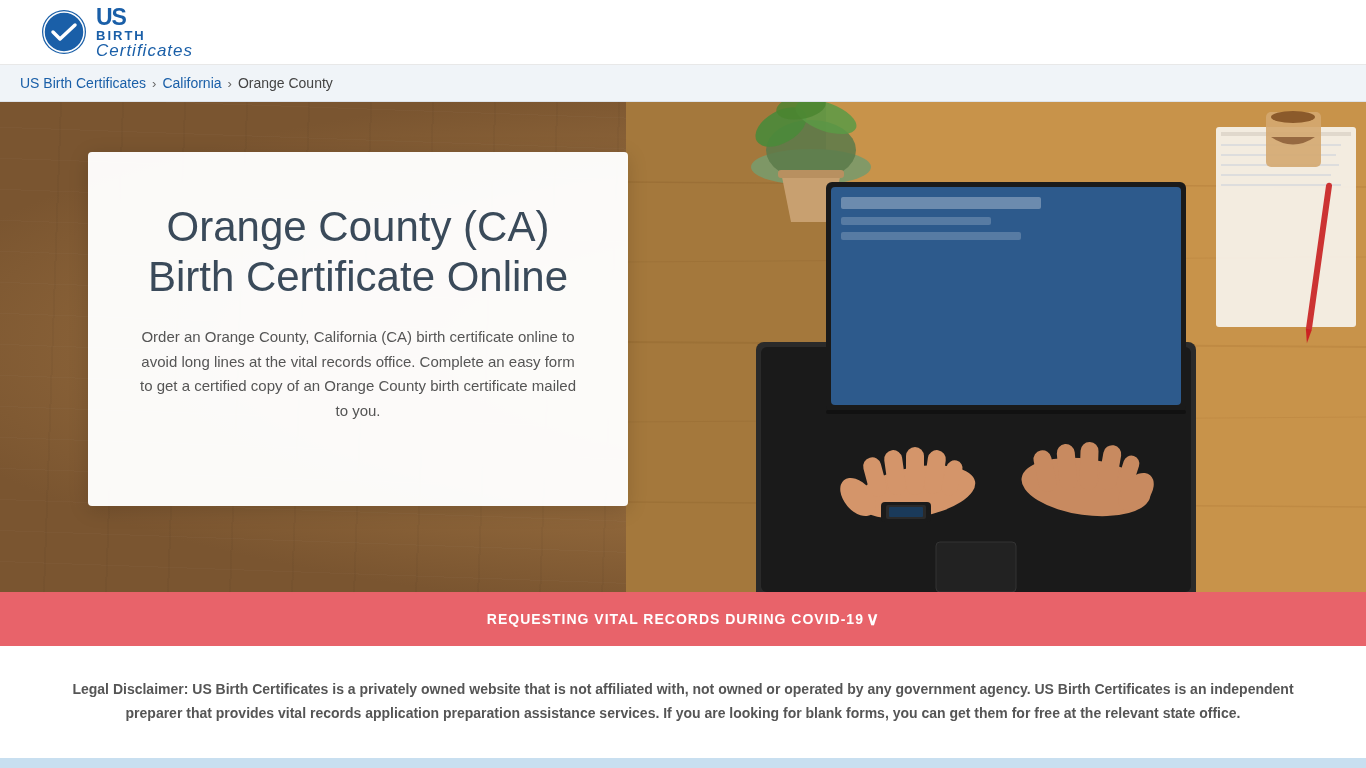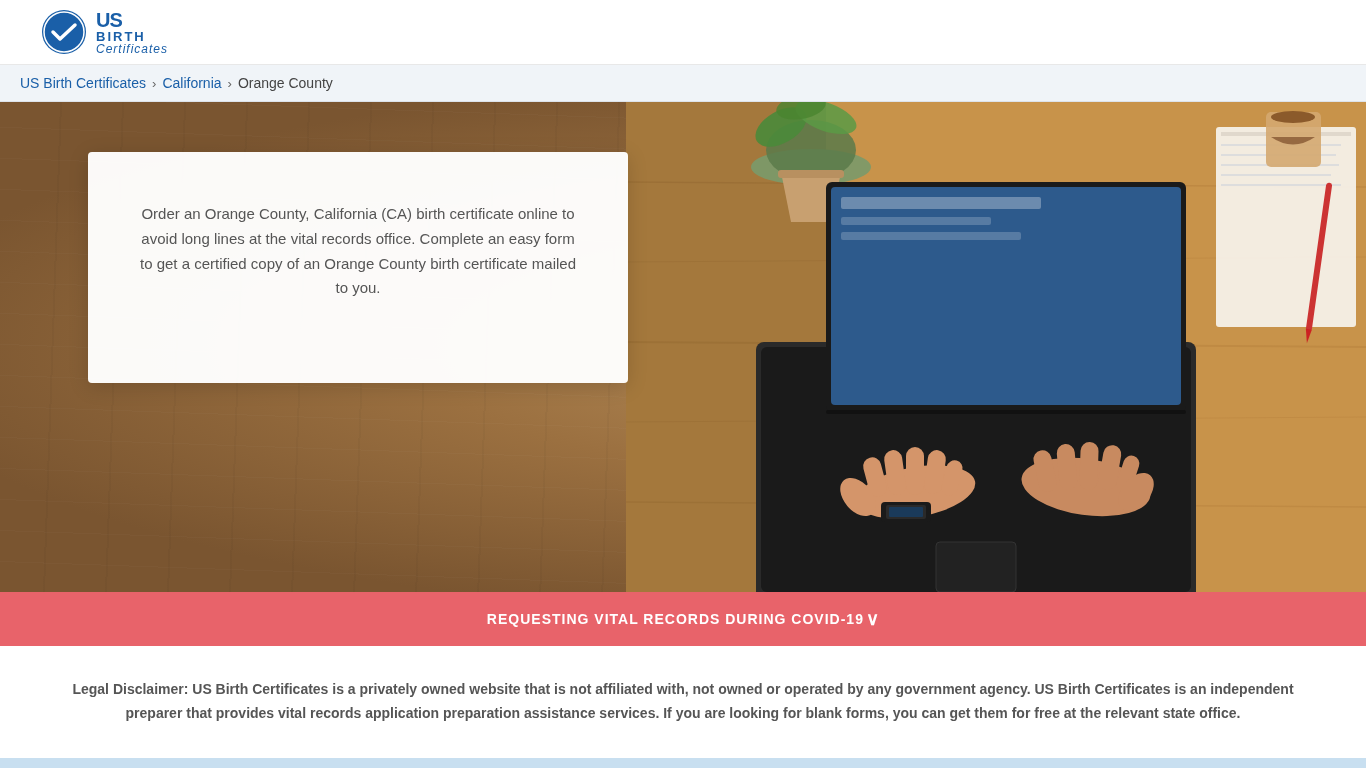--- a/index.html
+++ b/index.html
@@ -24,34 +24,34 @@
     .logo-icon {
       width: 48px;
       height: 48px;
     }
     .logo-text {
       display: flex;
       flex-direction: column;
       line-height: 1;
     }
     .logo-us {
-      font-size: 20px;
+      font-size: 23px;
       font-weight: 900;
       color: #1a5fa8;
       letter-spacing: -1px;
     }
     .logo-birth {
       font-size: 13px;
       font-weight: 700;
       color: #1a5fa8;
       letter-spacing: 2px;
       text-transform: uppercase;
     }
     .logo-certs {
-      font-size: 12px;
+      font-size: 17px;
       color: #1a5fa8;
       letter-spacing: 1px;
       font-style: italic;
     }
 
     .nav {
       display: flex;
       align-items: center;
       gap: 32px;
     }
@@ -339,20 +339,21 @@
     <rect x="410" y="348" width="18" height="42" rx="9" fill="#c88a60" transform="rotate(-12 419 369)"></rect>
     <rect x="432" y="342" width="18" height="46" rx="9" fill="#c88a60" transform="rotate(-5 441 365)"></rect>
     <rect x="454" y="340" width="18" height="48" rx="9" fill="#c88a60" transform="rotate(2 463 364)"></rect>
     <rect x="475" y="343" width="18" height="45" rx="9" fill="#c88a60" transform="rotate(10 484 365)"></rect>
     <rect x="494" y="353" width="16" height="38" rx="8" fill="#c88a60" transform="rotate(18 502 372)"></rect>
 
     <ellipse cx="510" cy="390" rx="14" ry="22" fill="#c88a60" transform="rotate(40 510 390)"></ellipse>
   </svg>
 
   <div class="hero-card">
+    <h1 class="hero-title">Orange County (CA) Birth Certificate Online</h1>
     <p class="hero-desc">Order an Orange County, California (CA) birth certificate online to avoid long lines at the vital records office. Complete an easy form to get a certified copy of an Orange County birth certificate mailed to you.</p>
   </div>
 </section>
 
 <div class="covid-banner">
   <span class="covid-banner-text">REQUESTING VITAL RECORDS DURING COVID-19</span>
   <span class="chevron-icon">∨</span>
 </div>
 
 <div class="disclaimer">

